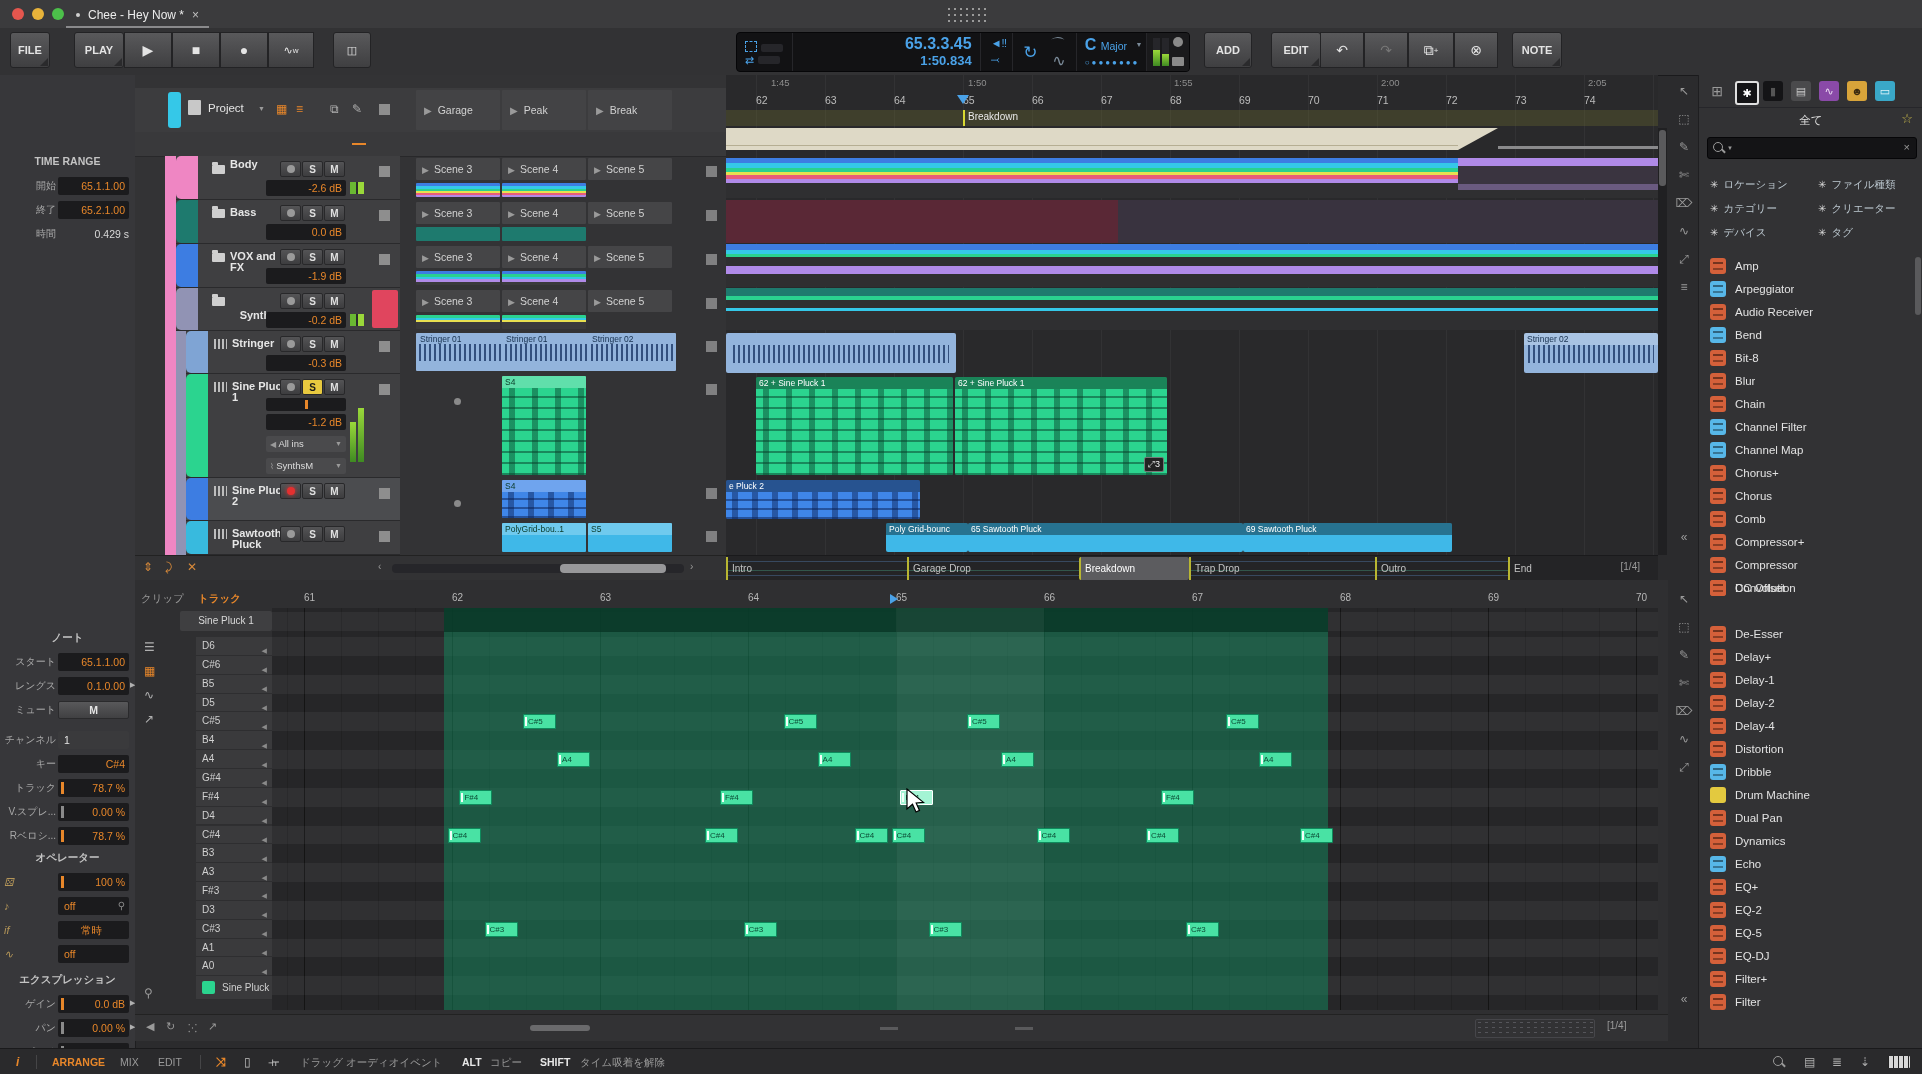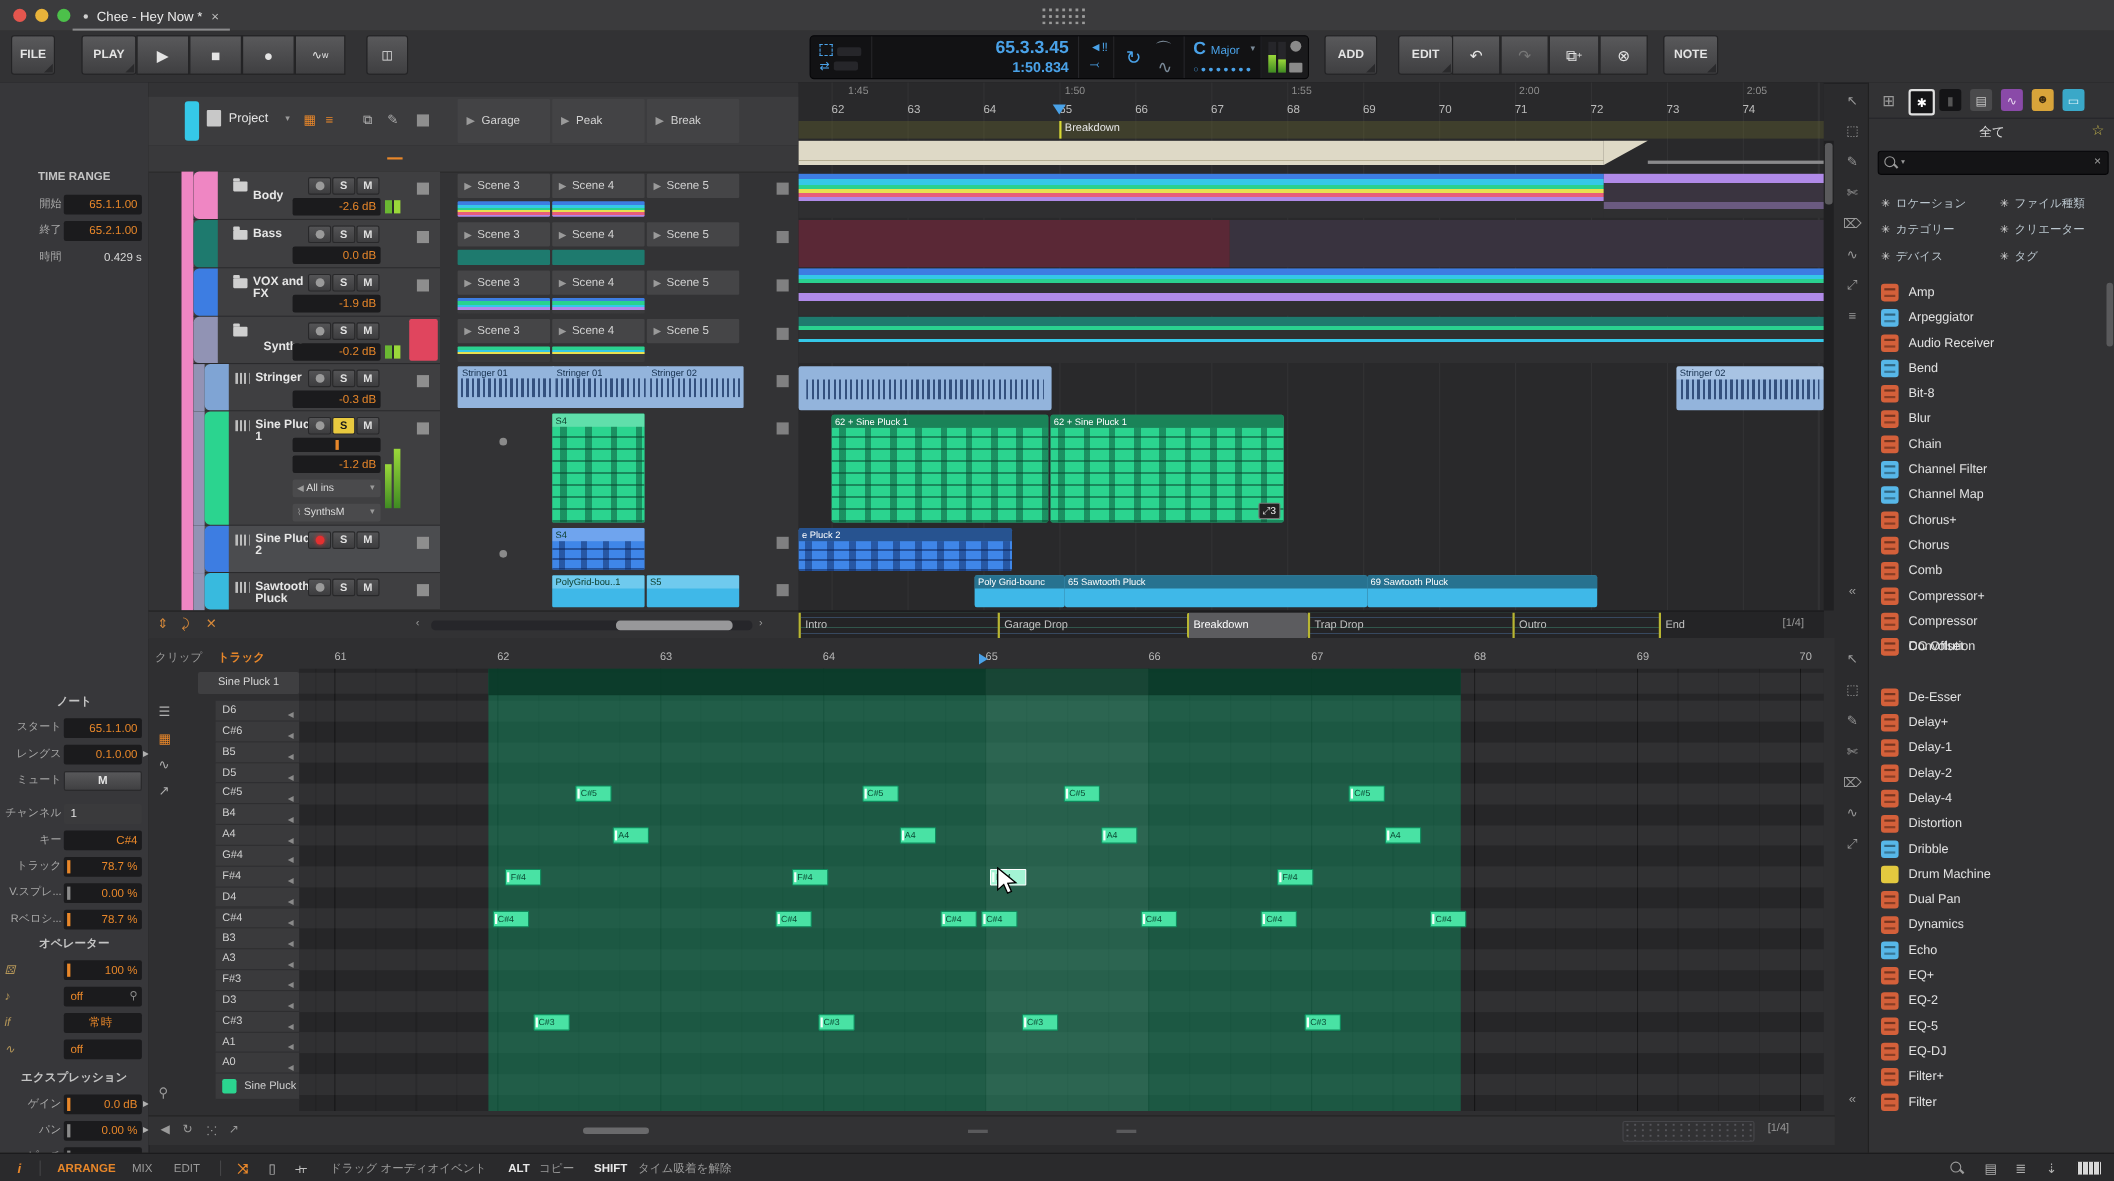--- a/index.html
+++ b/index.html
@@ -295,21 +295,21 @@
     </div>
 
   <div class="abs" style="left:135px;top:132px;width:591px;height:24px;background:#39393b;border-bottom:1px solid #28282a;"></div>
   <div class="abs" style="left:352px;top:143px;width:14px;height:2px;background:#e8872a;"></div>
 
   <div id="tracks">
       <div style="position: absolute; left: 165px; top: 156px; width: 11px; height: 399px; background: rgb(239, 134, 195);"></div>
       <div class="trackrow" style="left: 176px; top: 156px; width: 224px; height: 44px;"></div>
       <div class="chip" style="left: 176px; top: 156px; width: 22px; height: 43px; background: rgb(239, 134, 195);"></div>
       <div class="fold-ic" style="left: 212px; top: 165px;"></div>
-      <div class="tname" style="left: 230px; top: 173px; width: 56px; max-height: 24px;">Body</div>
+      <div class="tname" style="left: 230px; top: 159px; width: 56px; max-height: 24px;">Body</div>
       <div class="tbtn2" style="left: 280px; top: 161px;">
         <div class="recdot"></div>
       </div>
       <div class="tbtn2" style="left: 302px; top: 161px;">S</div>
       <div class="tbtn2" style="left: 324px; top: 161px;">M</div>
       <div class="dbf" style="left: 266px; top: 180px; width: 80px; height: 16px;">-2.6 dB</div>
       <div style="position: absolute; left: 350px; top: 182px; width: 14px; height: 12px; background: linear-gradient(90deg, rgb(106, 184, 50) 0px, rgb(106, 184, 50) 6px, rgb(42, 42, 44) 6px, rgb(42, 42, 44) 8px, rgb(154, 216, 58) 8px, rgb(154, 216, 58) 14px);"></div>
       <div class="stopsq" style="left: 379px; top: 166px;"></div>
       <div class="stopsq" style="left: 706px; top: 166px; opacity: 0.85;"></div>
       <div class="scell" style="left: 416px; top: 158px; width: 84px; height: 22px;"><span class="tri">▶</span>Scene 3</div>

